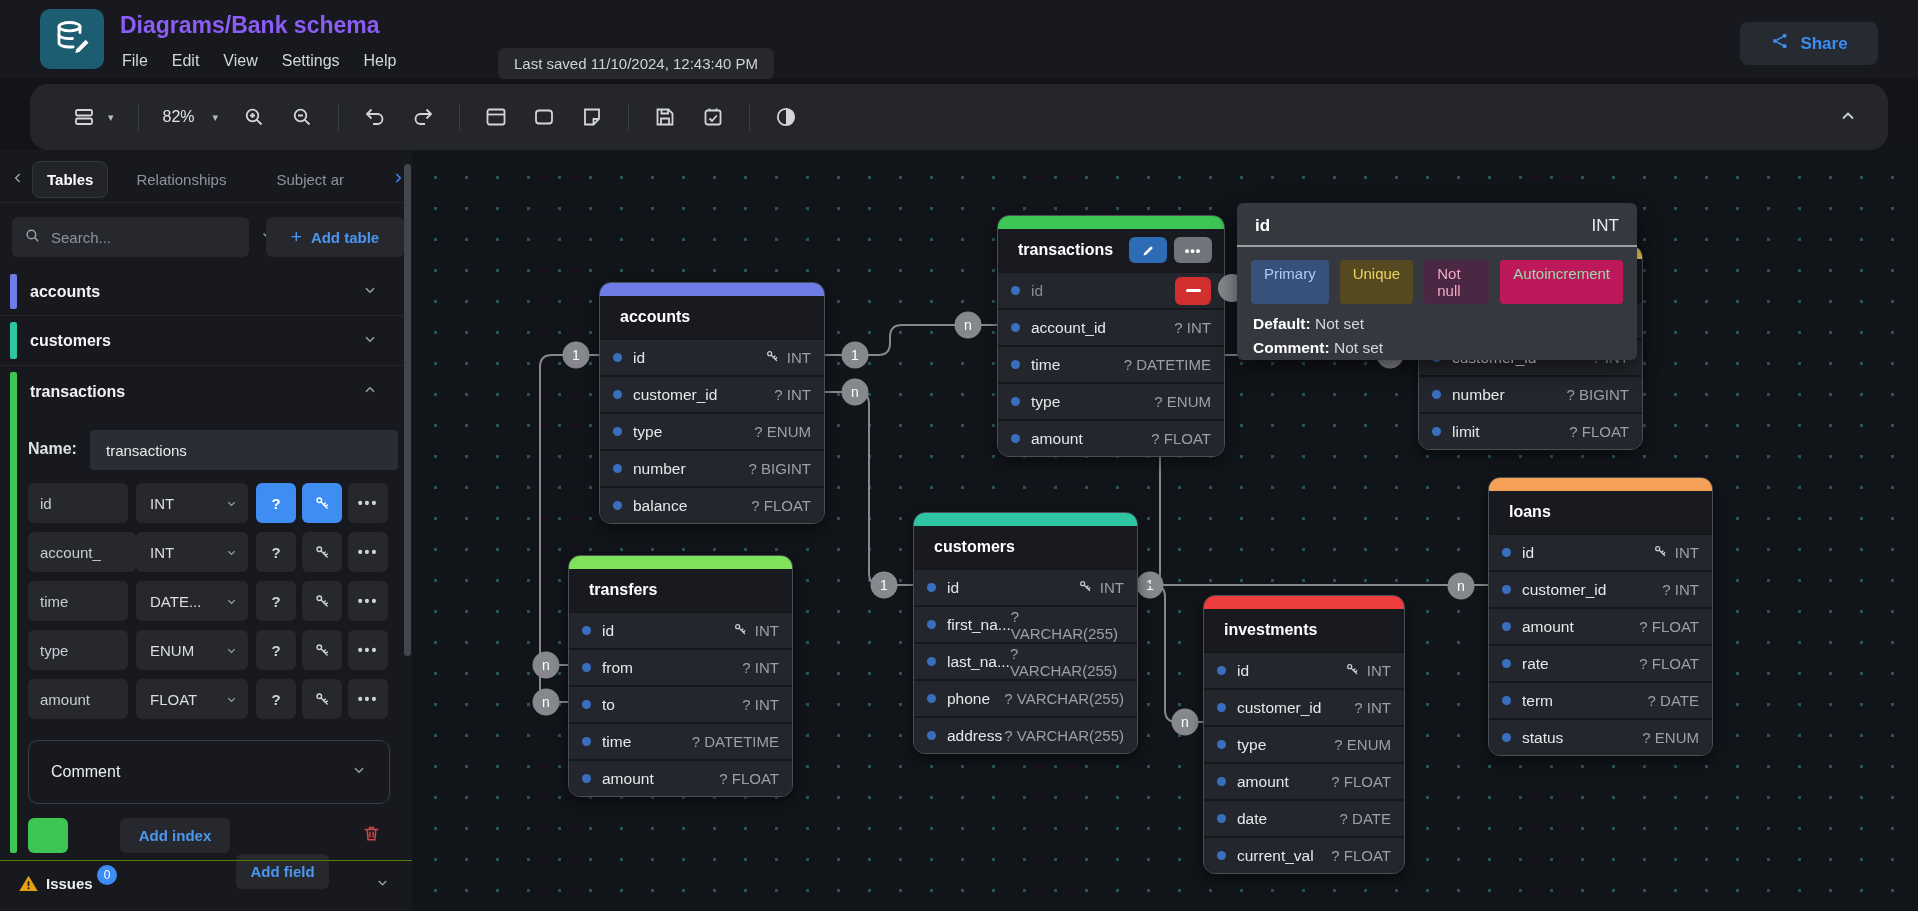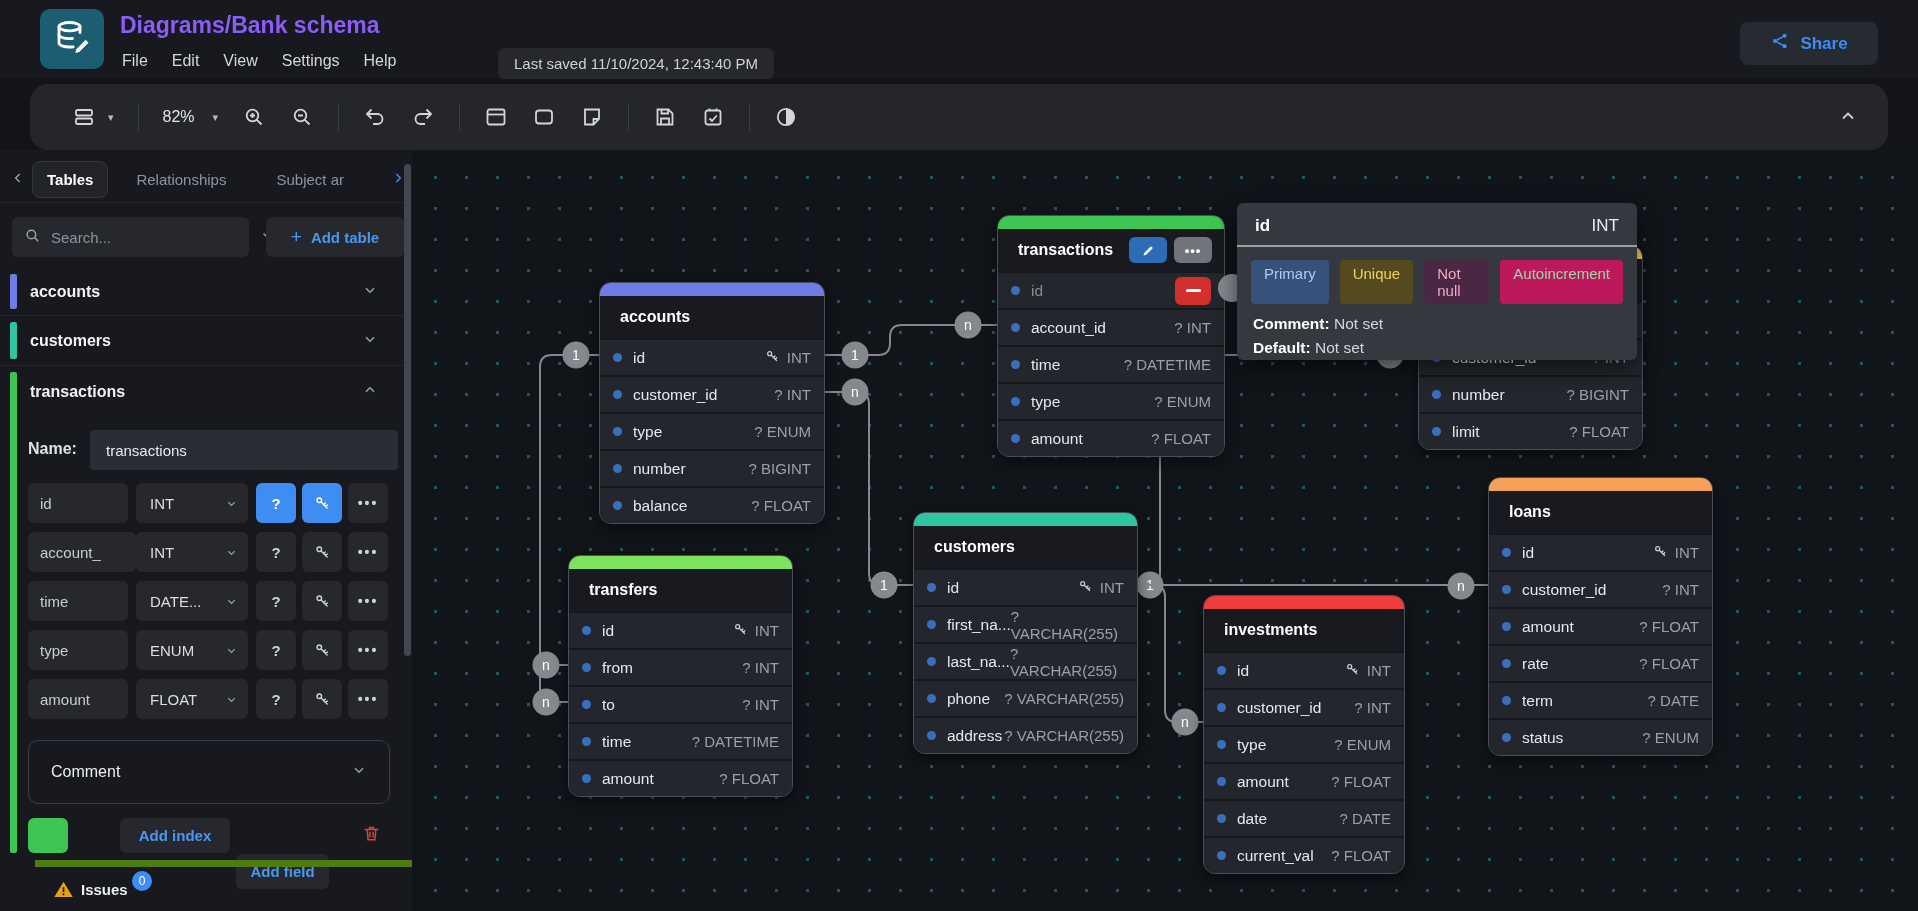--- a/index.html
+++ b/index.html
@@ -77,21 +77,21 @@
     padding:0 22px; justify-content:space-between; }
   #comment-label { font-size:16px; color:#eceef0; }
   #color-swatch { position:absolute; left:28px; top:668px; width:40px; height:35px; border-radius:6px; }
   .sb-btn { position:absolute; top:668px; height:35px; background:#26282e; border-radius:6px;
     display:flex; align-items:center; justify-content:center; color:#4b97f0; font-size:15px; font-weight:bold; }
   #add-index-btn { left:120px; width:110px; }
   #add-field-btn { left:236px; width:93px;margin-top:36px; }
   #delete-table-btn { position:absolute; left:352px; top:668px; width:38px; height:35px;
     display:flex; align-items:center; justify-content:center; }
 
-  #issues-bar { position:absolute; left:0; top:710px; width:412px; height:51px; border-top:7px solid #4d7c0f;margin-left:35px; }
+  #issues-bar { position:absolute; left:0; top:710px; width:412px; height:51px; border-top:1px solid #4d7c0f; }
   #issues-label { position:absolute; left:46px; top:14px; font-size:15px; font-weight:bold; color:#eceef0; }
   #issues-badge { position:absolute; left:97px; top:4px; width:20px; height:20px; border-radius:50%;
     background:#3d8df5; color:#fff; font-size:12px; display:flex; align-items:center; justify-content:center; }
   #issues-warning { position:absolute; left:18px; top:12px; }
   #issues-chevron { position:absolute; right:22px; top:14px; }
 
   #sidebar-scrollbar { position:absolute; left:404px; top:14px; width:7px; height:492px;
     background:#43464c; border-radius:4px; }
 
   
@@ -790,18 +790,18 @@
     <span id="popup-field-name">id</span>
     <span id="popup-field-type">INT</span>
   </div>
   <div id="popup-badges">
       <span class="badge" style="background: rgb(55, 81, 122); color: rgb(174, 203, 247);">Primary</span>
       <span class="badge" style="background: rgb(85, 73, 31); color: rgb(236, 212, 92);">Unique</span>
       <span class="badge" style="background: rgb(74, 39, 66); color: rgb(242, 169, 196);">Not null</span>
       <span class="badge" style="background: #be185d; color: rgb(151, 220, 171);">Autoincrement</span>
     </div>
   <div class="popup-line">
+    <b>Default:</b> <span>Not set</span>
+  </div>
+  <div class="popup-line">
     <b>Comment:</b> <span>Not set</span>
   </div>
-  <div class="popup-line">
-    <b>Default:</b> <span>Not set</span>
-  </div>
 </div>
 
 </body></html>

